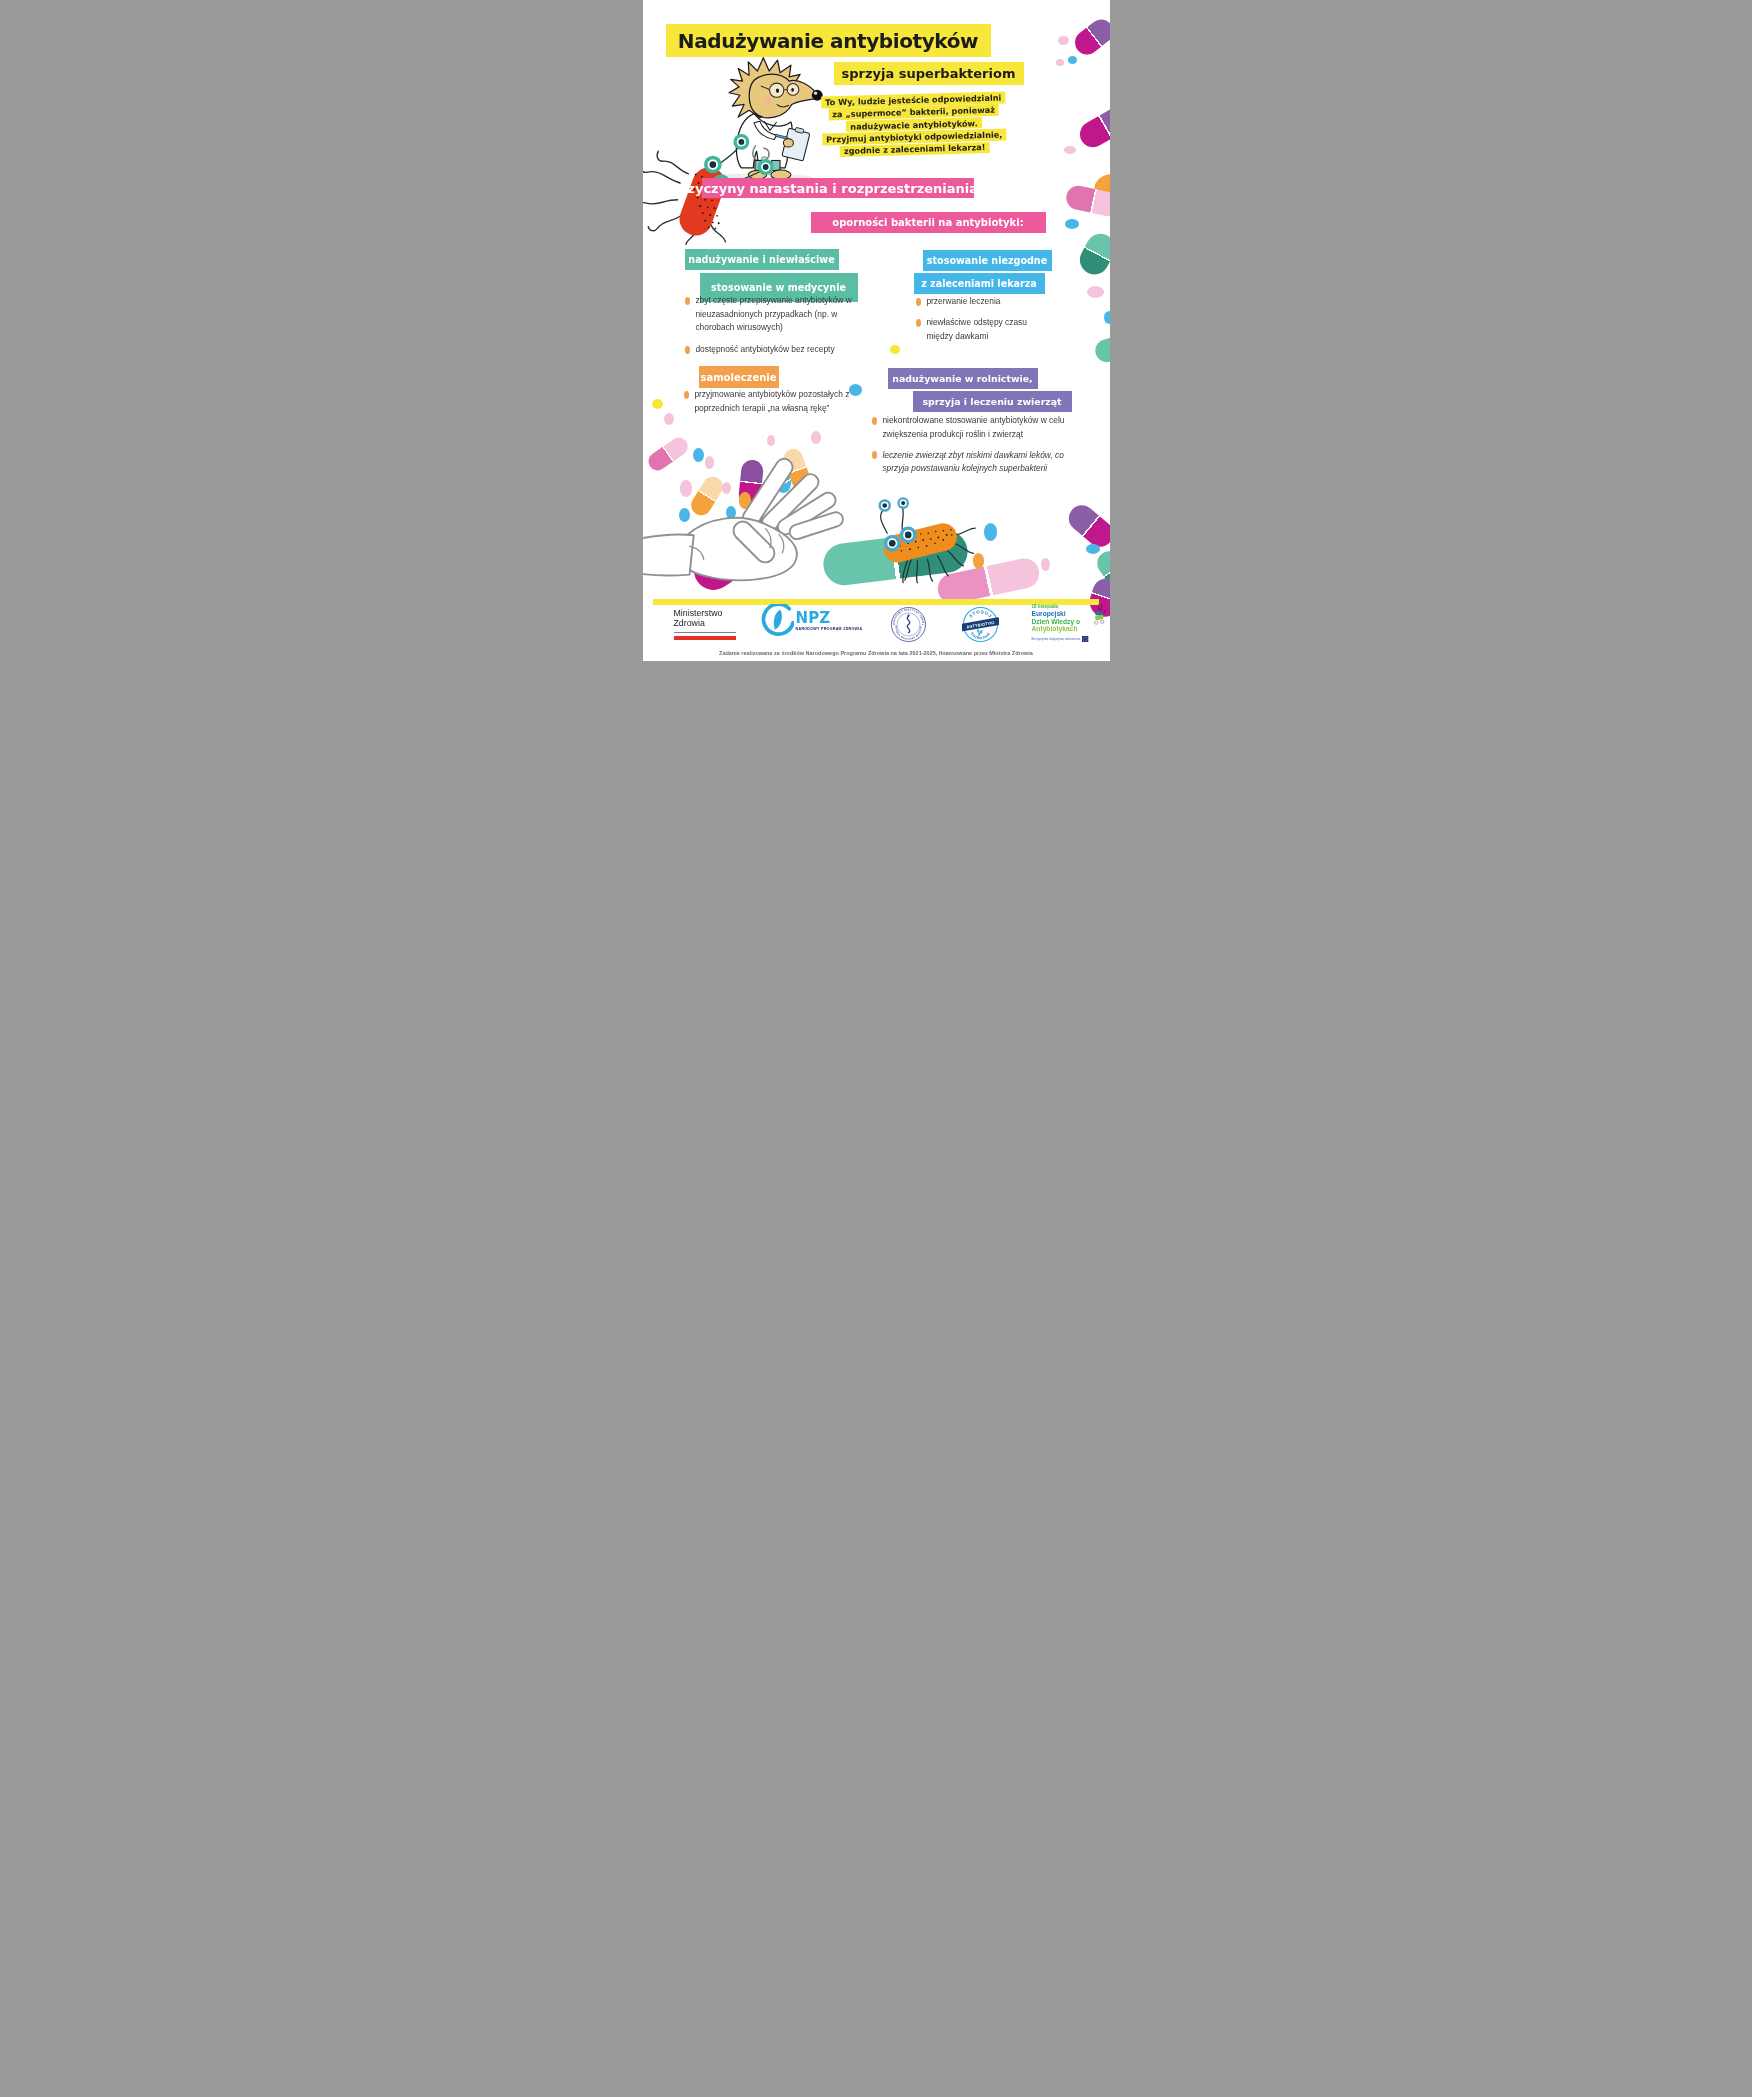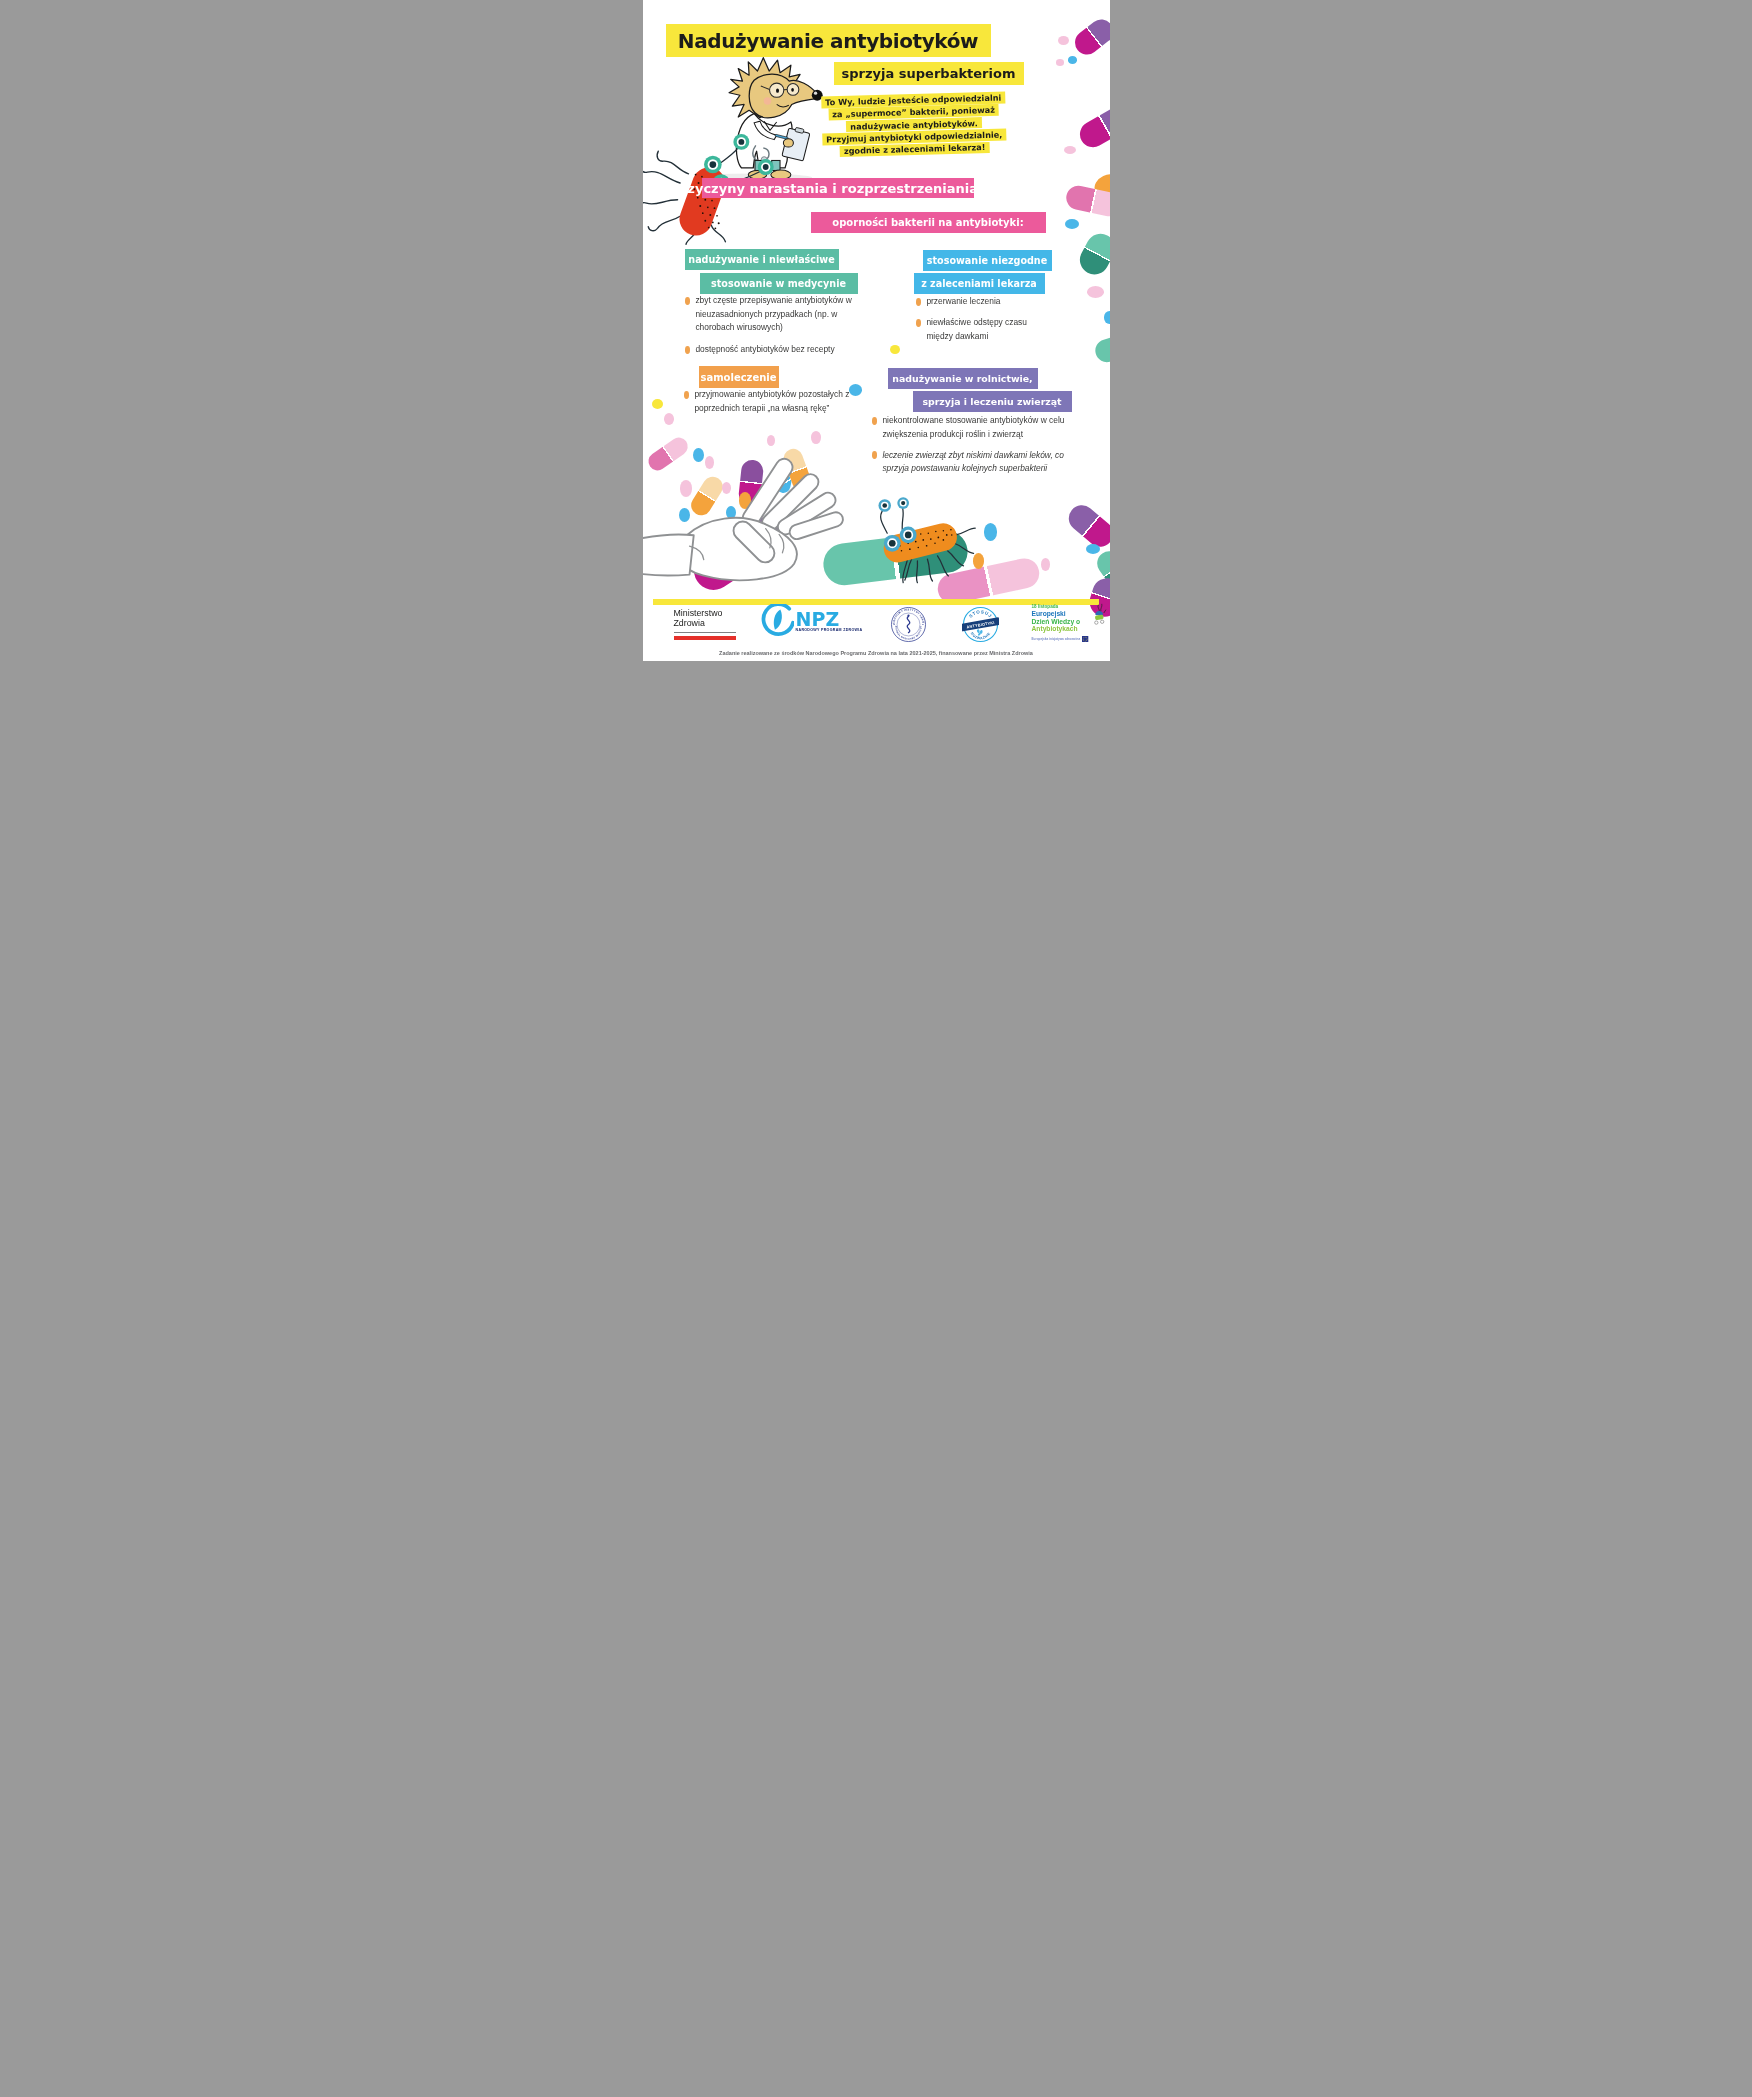--- a/index.html
+++ b/index.html
@@ -26,21 +26,21 @@
   .dotp{position:absolute;border-radius:50%;}
   
   .intro{display:flex;flex-direction:column;align-items:center;transform:rotate(-1.6deg);}
   .intro span{background:var(--yellow);padding:0.8px 3.8px;font-size:8.2px;font-family:"DejaVu Sans",sans-serif;
               font-weight:700;color:var(--ink);margin-bottom:0.8px;white-space:nowrap;}
   
   .mname{font-size:8.8px;color:var(--ink);line-height:1.16;}
   .mrule{margin-top:3.8px;height:0.8px;background:#808285;width:62px;}
   .mflag{margin-top:2.5px;height:4.2px;background:var(--flagred);width:62px;}
   .npz{display:flex;align-items:center;}
-  .npz-acronym{font-family:"DejaVu Sans",sans-serif;font-weight:800;font-size:19px;color:var(--npzblue);line-height:.95;}
+  .npz-acronym{font-family:"DejaVu Sans",sans-serif;font-weight:800;font-size:15px;color:var(--npzblue);line-height:.95;}
   .npz-sub{font-size:3.6px;font-weight:700;color:#15256b;letter-spacing:0.3px;margin-top:0.8px;}
   .eu{width:80px;}
   .eu-date{font-size:4.6px;font-weight:700;color:var(--eugreen);}
   .eu-l1{font-size:6.7px;font-weight:700;color:var(--eublue);line-height:1.12;}
   .eu-l2{font-size:6.7px;font-weight:700;color:var(--eugreen);line-height:1.12;}
   .eu-l3{font-size:6.7px;font-weight:700;color:var(--eulight);line-height:1.12;}
   .eu-bottom{display:flex;align-items:center;gap:2.1px;margin-top:3.4px;}
   .eu-sub{font-size:3.1px;color:#7b8dc8;font-weight:700;}
   .funding{position:absolute;left:0;right:0;top:650px;text-align:center;font-size:5.5px;
            font-weight:700;color:#6a6b6e;}
@@ -276,21 +276,21 @@
     <span>za „supermoce” bakterii, ponieważ</span>
     <span>nadużywacie antybiotyków.</span>
     <span>Przyjmuj antybiotyki odpowiedzialnie,</span>
     <span>zgodnie z zaleceniami lekarza!</span>
   </div>
 
   <div class="abs banner disp" style="left:59px;top:178px;width:272px;height:20px;background:var(--pink);font-size:13px;">Przyczyny narastania i rozprzestrzeniania się</div>
   <div class="abs banner disp" style="left:168px;top:212px;width:235px;height:20.6px;background:var(--pink);font-size:10px;">oporności bakterii na antybiotyki:</div>
 
   <div class="abs banner disp" style="left:42px;top:249px;width:154px;height:20.6px;background:var(--teal);font-size:9.6px;">nadużywanie i niewłaściwe</div>
-  <div class="abs banner disp" style="left:57px;top:273px;width:158px;height:21px;background:var(--teal);font-size:9.6px;">stosowanie w medycynie</div>
+  <div class="abs banner disp" style="left:57px;top:273px;width:158px;height:29px;background:var(--teal);font-size:9.6px;">stosowanie w medycynie</div>
   <div class="abs" style="left:42px;top:294px;width:193px;">
     <div class="bitem" style="margin-bottom:8.4px;">
       <span class="bdot"></span>
       <span class="btext" style="max-width:180px;">zbyt częste przepisywanie antybiotyków w nieuzasadnionych przypadkach (np. w chorobach wirusowych)</span>
     </div>
     <div class="bitem">
       <span class="bdot"></span>
       <span class="btext" style="max-width:180px;">dostępność antybiotyków bez recepty</span>
     </div>
   </div>

